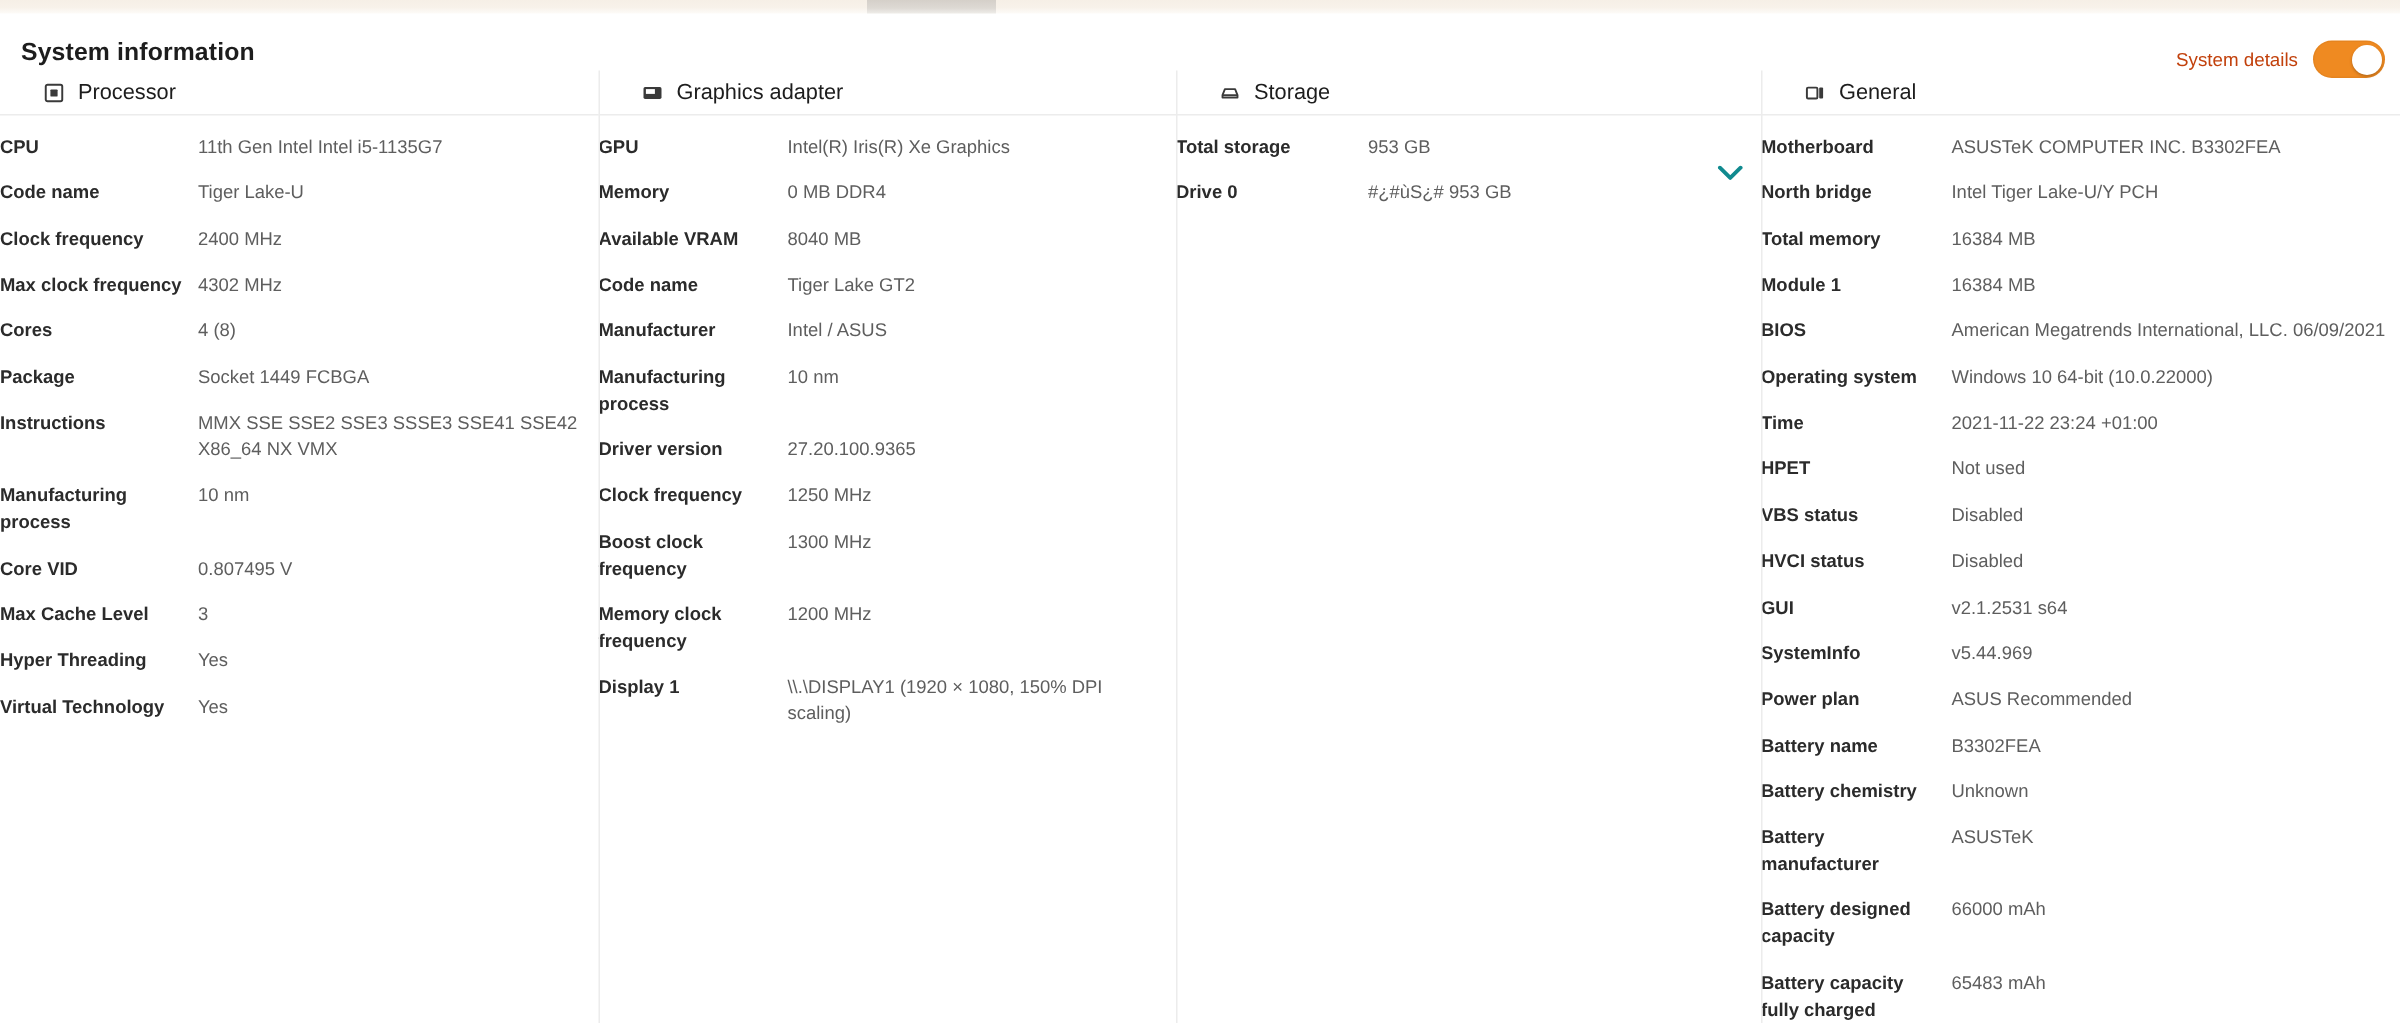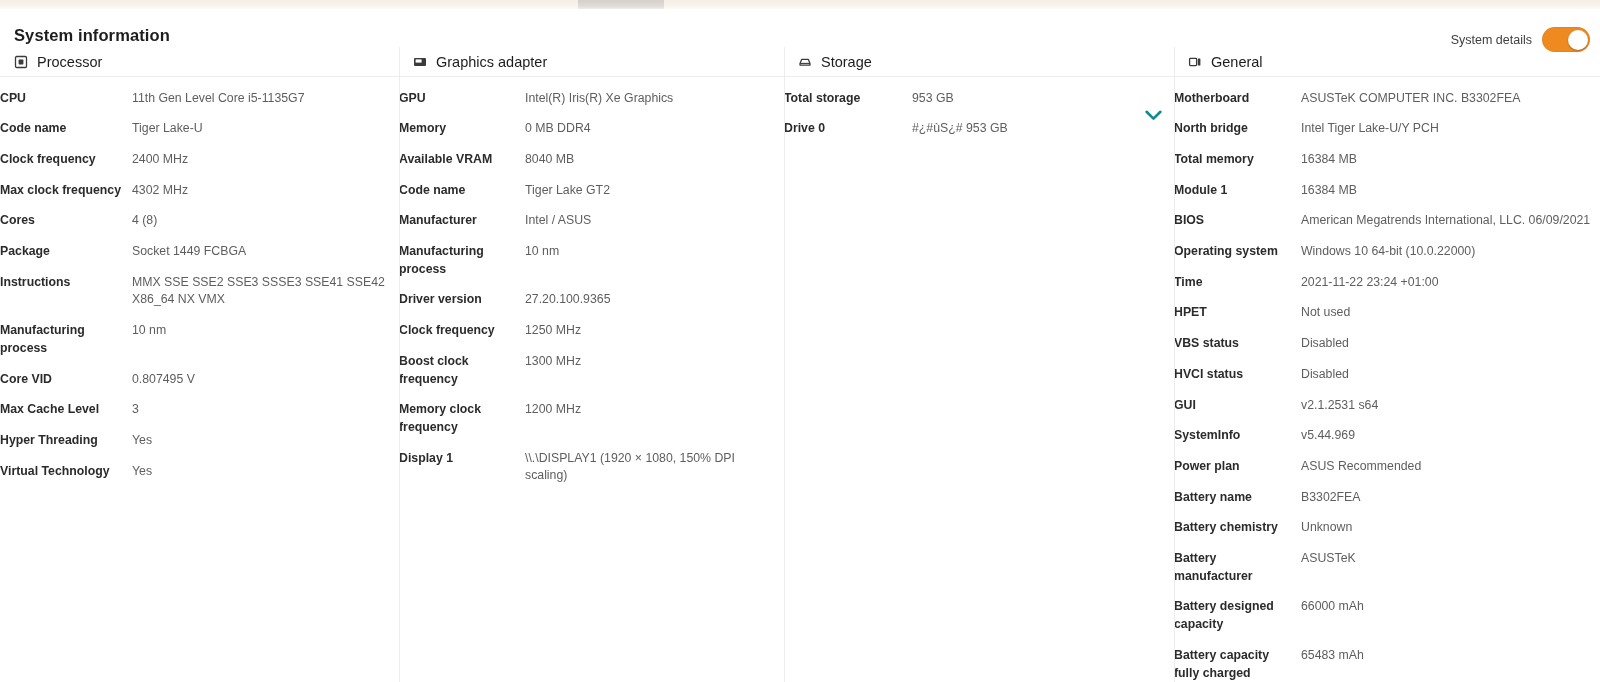--- a/index.html
+++ b/index.html
@@ -49,21 +49,21 @@
   }
   .sysdetails-wrap {
     position: absolute;
     right: 10px; top: 9px;
     display: flex;
     align-items: center;
     gap: 10px;
   }
   .sysdetails-label {
     font-size: 12.5px;
-    color: #404040;
+    color: #c2410c;
   }
   .toggle {
     width: 48px; height: 25px;
     border-radius: 13px;
     background: #ef8a21;
     position: relative;
     cursor: pointer;
     box-shadow: inset 0 0 0 1px rgba(0,0,0,.04);
   }
   .toggle .knob {
@@ -97,21 +97,21 @@
     position: absolute;
     left: 0; top: 0;
     width: 1px; height: 635px;
     background: #ececec;
   }
 
   .sec-head {
     display: flex;
     align-items: center;
     gap: 9px;
-    padding: 0 0 0 13px;
+    padding: 0 0 0 28px;
     height: 29px;
   }
   .sec-title {
     font-size: 14.5px;
     color: #1d1d1d;
     font-weight: normal;
   }
   .sec-rule {
     height: 1px;
     background: #ececec;
@@ -188,21 +188,21 @@
             <rect x="4.6" y="4.6" width="4.8" height="4.8" rx=".6" fill="#3a3a3a"></rect>
           </svg>
         </span>
         <span class="sec-title">Processor</span>
       </div>
       <div class="sec-rule"></div>
       <table class="rows">
         <tbody>
           <tr>
               <td class="k">CPU</td>
-              <td class="v">11th Gen Level Core i5-1135G7</td>
+              <td class="v">11th Gen Intel Intel i5-1135G7</td>
             </tr>
           <tr>
               <td class="k">Code name</td>
               <td class="v">Tiger Lake-U</td>
             </tr>
           <tr>
               <td class="k">Clock frequency</td>
               <td class="v">2400 MHz</td>
             </tr>
           <tr>

